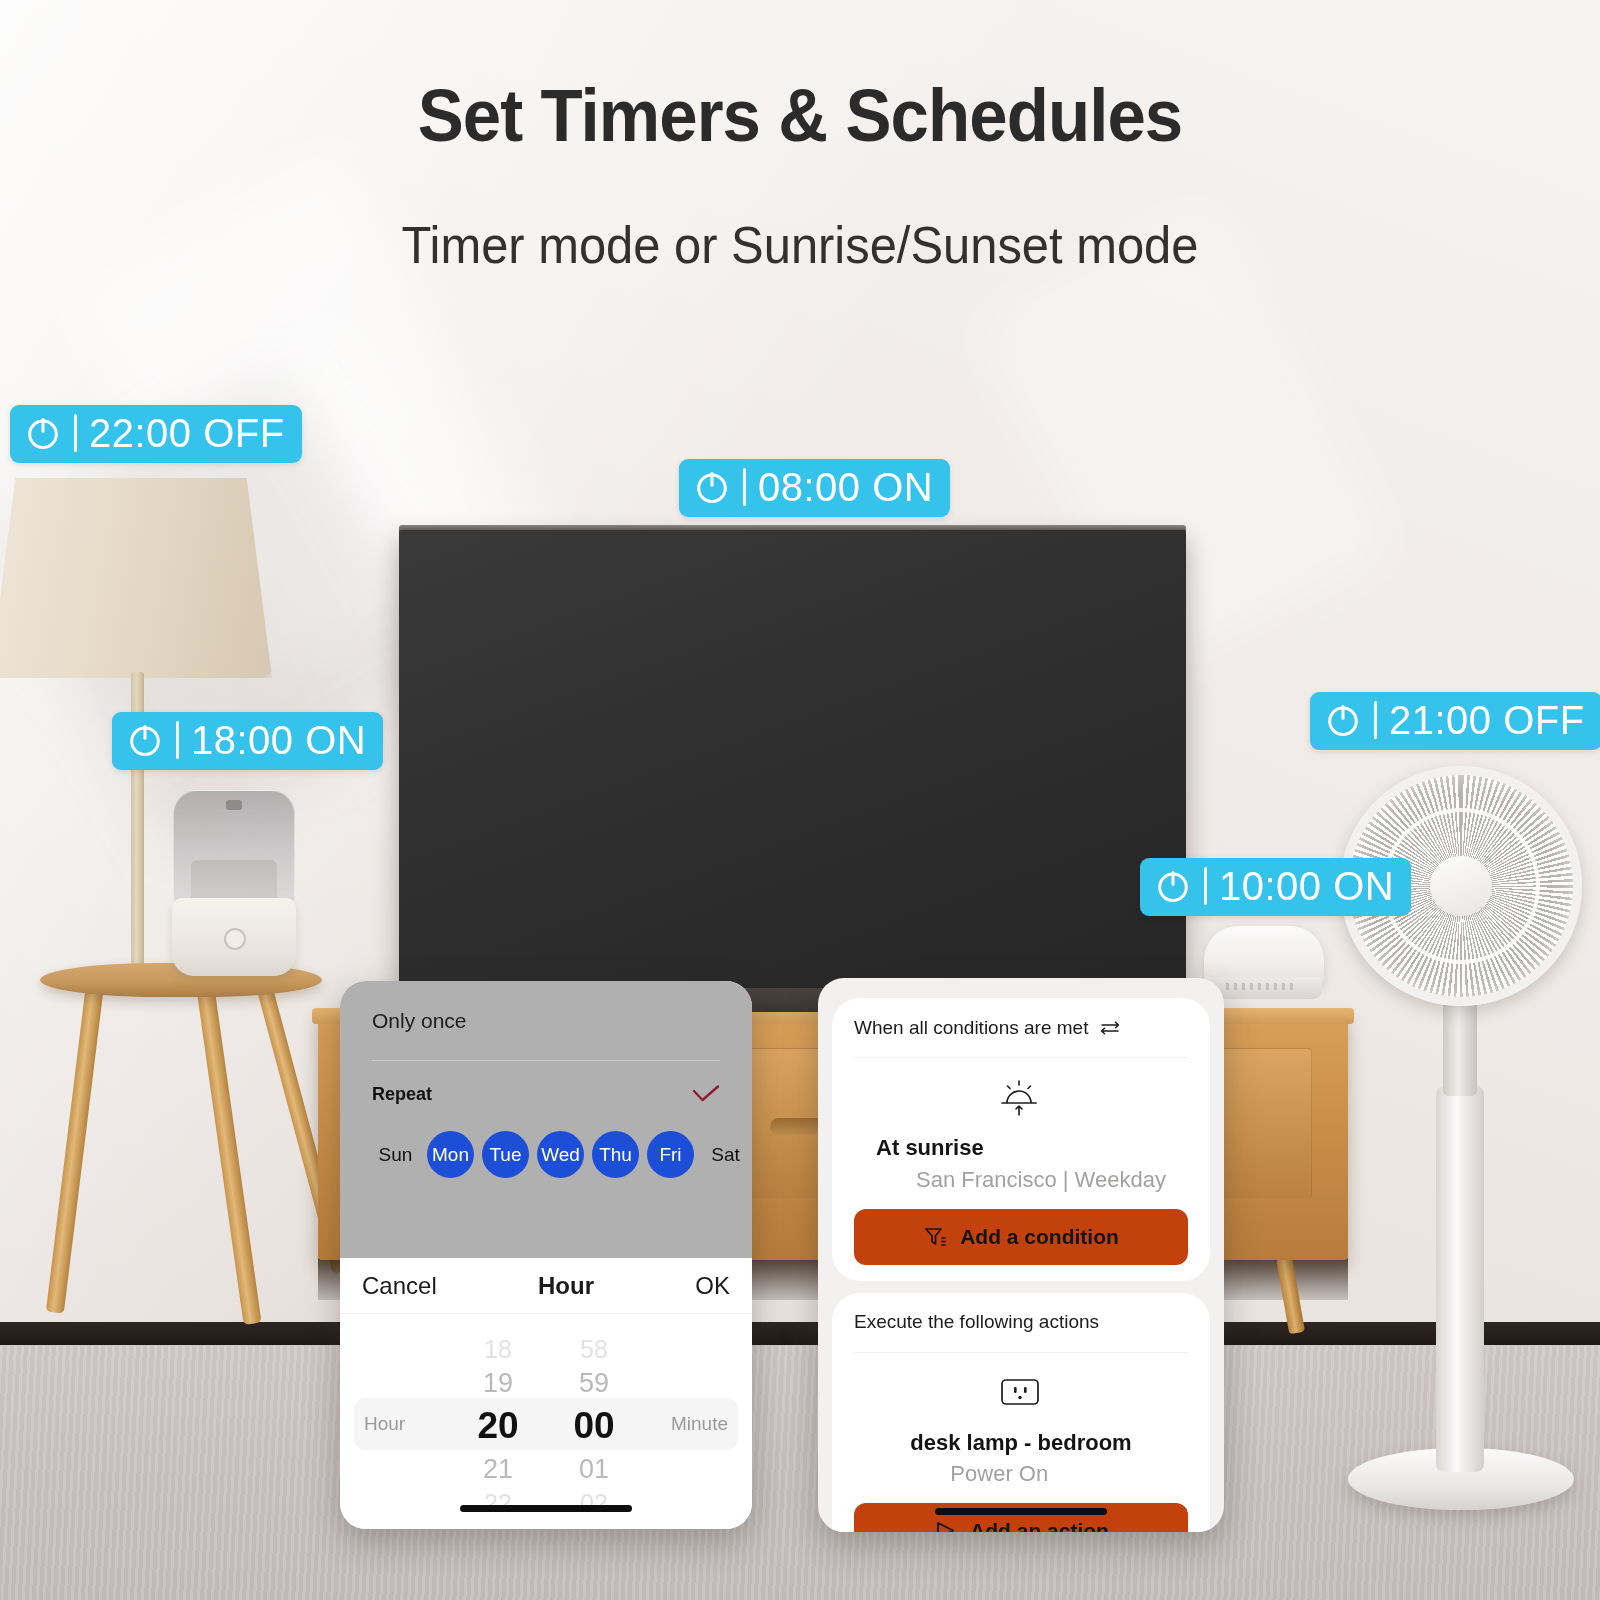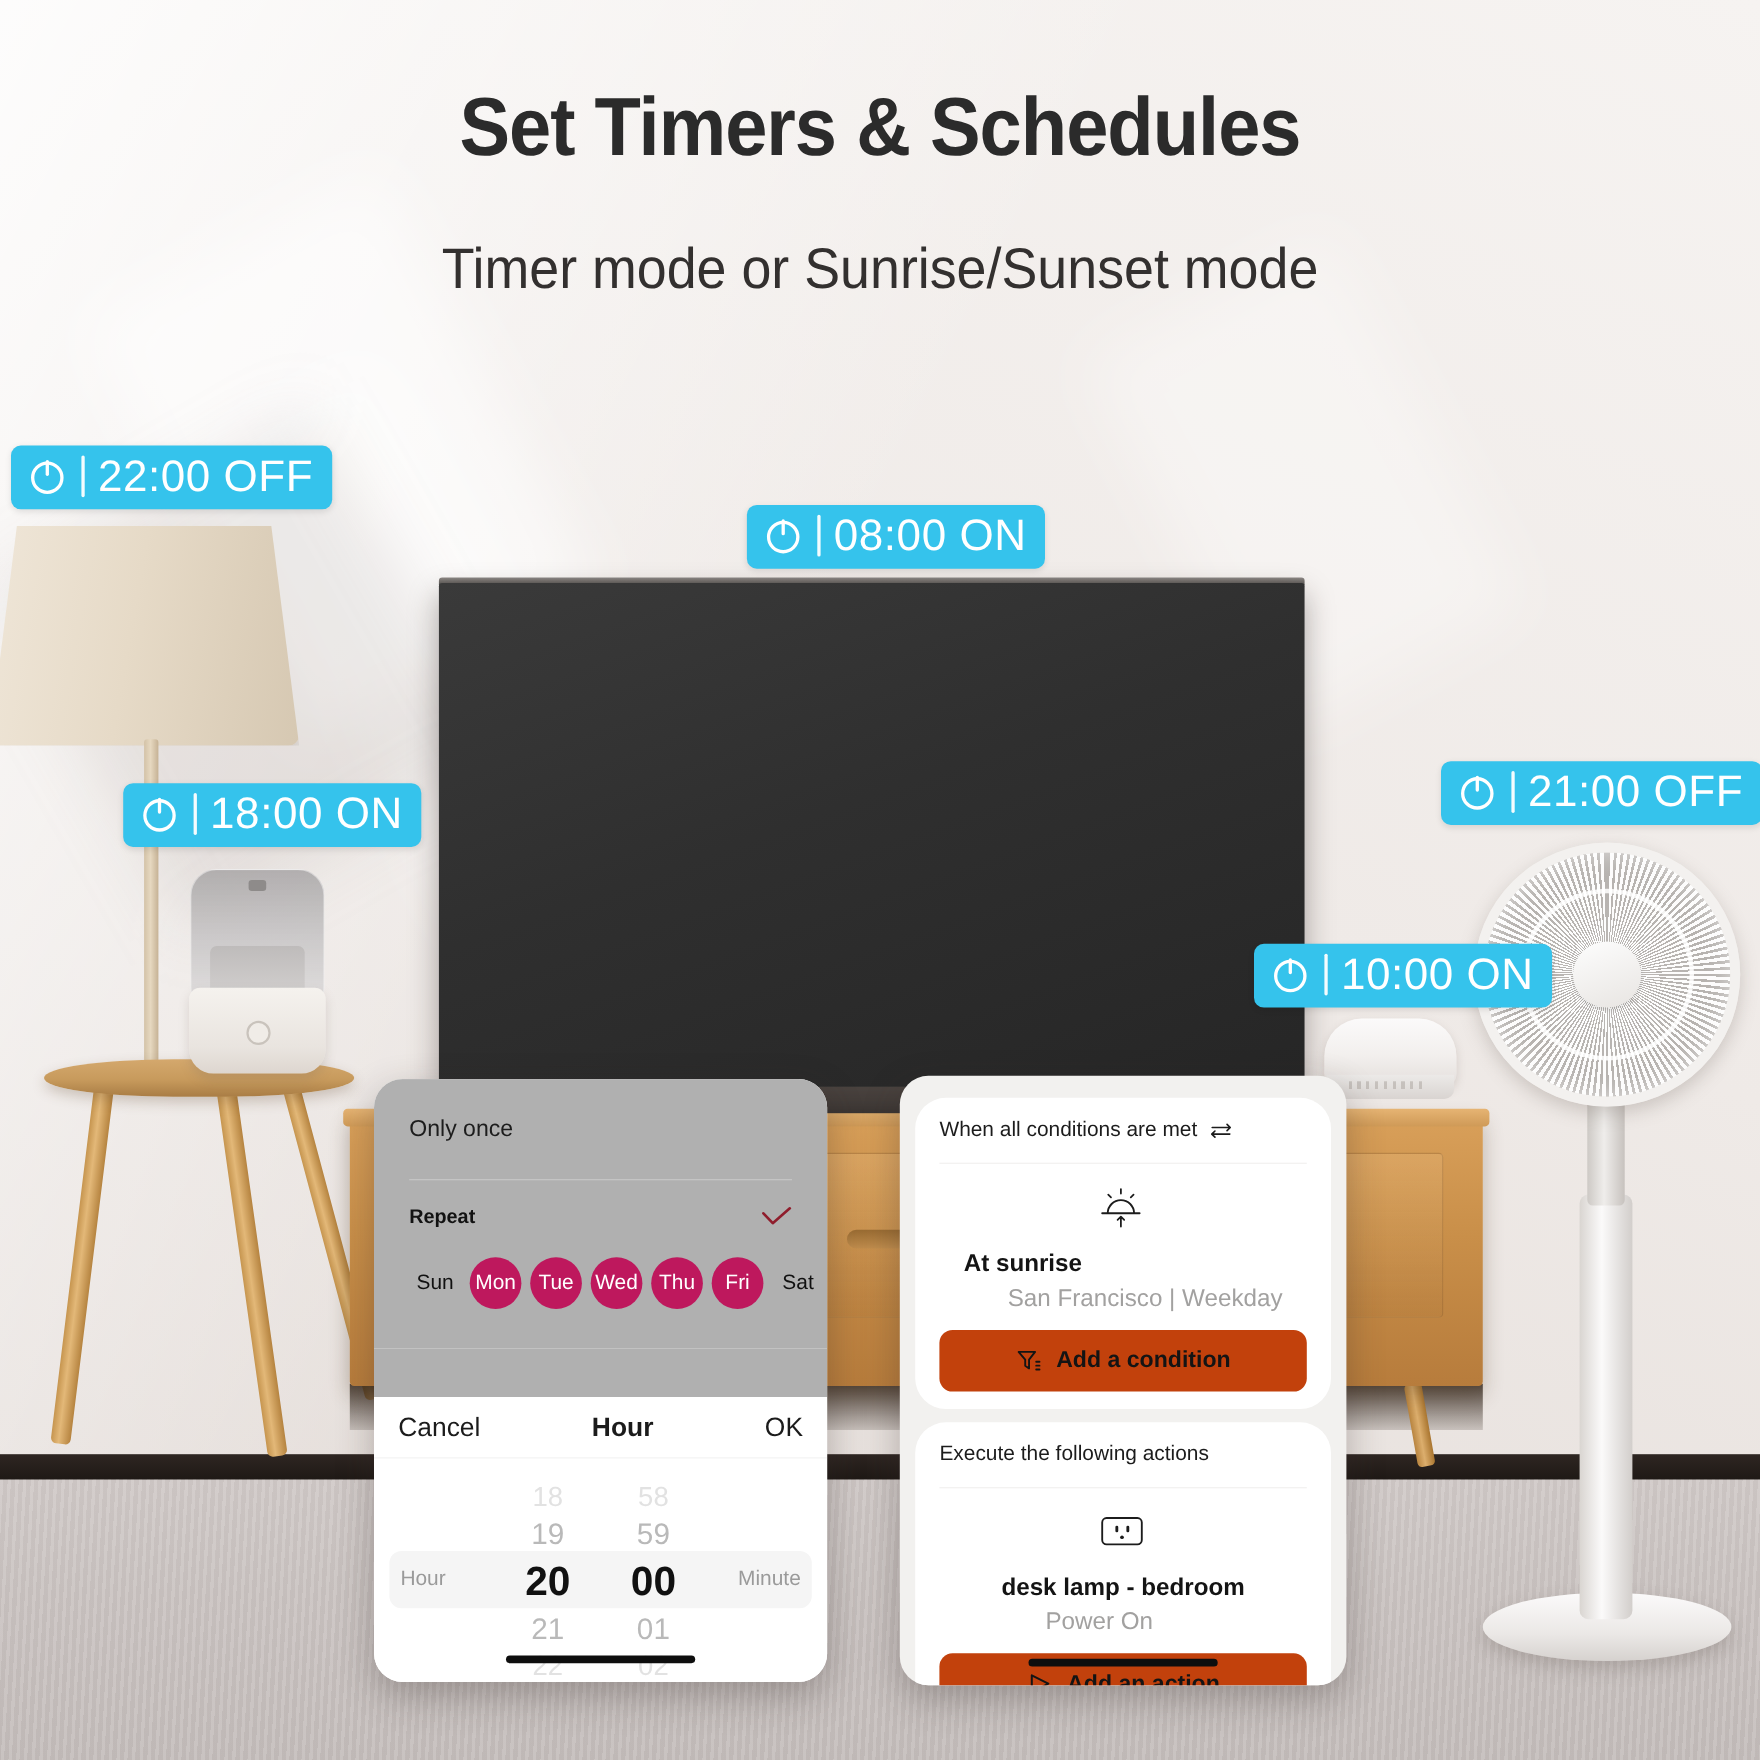--- a/index.html
+++ b/index.html
@@ -227,36 +227,36 @@
   
   .phone {
     position:absolute; border-radius:26px; overflow:hidden;
     box-shadow:0 12px 34px rgba(50,40,35,.3);
   }
 
   
   .phoneL { left:340px; top:981px; width:412px; height:548px; background:#ffffff; }
   .sheet-grey { background:#b0b0b0; padding:0 32px; }
   .sheet-row-once {
-    height:92px; display:flex; align-items:center;
+    height:80px; display:flex; align-items:center;
     border-bottom:1px solid rgba(255,255,255,.35);
     font-size:21px; color:#1d1d1d;
   }
   .sheet-row-repeat {
     height:66px; display:flex; align-items:center; justify-content:space-between;
     font-size:18px; color:#121212; font-weight:bold;
   }
   .check { width:28px; height:18px; display:block; }
   .days { display:flex; align-items:center; gap:8px; padding:4px 0 36px; }
   .day {
     flex:0 0 auto; width:47px; height:47px; border-radius:50%;
     display:flex; align-items:center; justify-content:center;
     font-size:19px; color:#111;
   }
-  .day.on { background:#be185d; color:#fff; }
+  .day.on { background:#1d4ed8; color:#fff; }
   .sheet-pad { height:44px; background:#b0b0b0; }
 
   .picker-head {
     height:56px; display:flex; align-items:center; justify-content:space-between;
     padding:0 22px; font-size:24px; color:#1b1b1b;
     border-bottom:1px solid #eeeeee; background:#fff;
   }
   .picker-head .ttl { font-weight:bold; }
   .picker-wrap { position:relative; height:224px; background:#fff; }
   .picker-sel {

